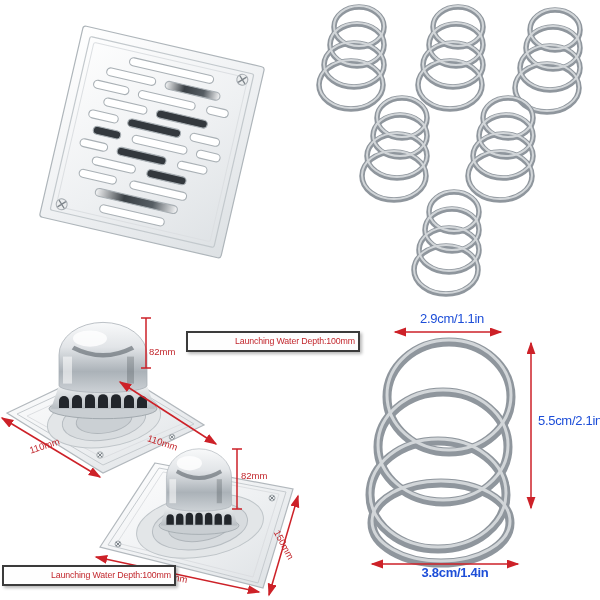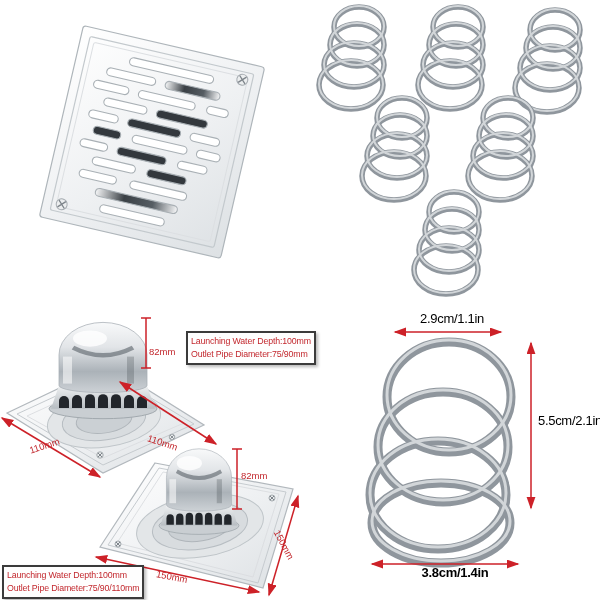--- a/index.html
+++ b/index.html
@@ -1,26 +1,26 @@
 <!DOCTYPE html>
 <html><head>
 <meta charset="utf-8">
 <style>
   html,body{margin:0;padding:0;background:#ffffff;}
   #canvas{position:relative;width:600px;height:600px;background:#ffffff;overflow:hidden;
           font-family:"Liberation Sans",sans-serif;}
   #art{position:absolute;left:0;top:0;}
   .lbl{position:absolute;white-space:nowrap;line-height:1;}
   .red-dim{color:#c2272d;font-size:9.5px;font-weight:400;}
-  .blk-dim{color:#000000;font-size:13px;letter-spacing:-0.3px;font-weight:400;}
+  .blk-dim{color:#1d4ed8;font-size:13px;letter-spacing:-0.3px;font-weight:400;}
   .spec-box{position:absolute;background:#fefefe;border:2px solid #3b3b3b;
             box-shadow:2px 2px 3px rgba(0,0,0,0.28);
             padding:2px 3px;color:#c2272d;font-size:8.8px;letter-spacing:-0.15px;
             line-height:1.45;white-space:nowrap;}
-  .spec-box span{display:block;}
+  .spec-box span{display:block;margin-left:44px;}
   .ctr{transform:translateX(-50%);}
 </style>
 </head>
 <body>
 
 <div id="canvas">
 
 <svg id="art" width="600" height="600" viewBox="0 0 600 600">
   <defs>
     <marker id="ar" markerWidth="9" markerHeight="7" refX="7.5" refY="3" orient="auto-start-reverse">
@@ -209,25 +209,23 @@
 <div class="lbl red-dim" style="left:149px;top:347px;">82mm</div>
 <div class="lbl red-dim" style="left:29px;top:441px;transform:rotate(-18deg);">110mm</div>
 <div class="lbl red-dim" style="left:147px;top:438px;transform:rotate(18deg);">110mm</div>
 
 <div class="lbl red-dim" style="left:241px;top:471px;">82mm</div>
 <div class="lbl red-dim" style="left:156px;top:572px;transform:rotate(11deg);">150mm</div>
 <div class="lbl red-dim" style="left:268px;top:540px;transform:rotate(62deg);">150mm</div>
 
 <div class="spec-box" style="left:186px;top:331px;">
   <span>Launching Water Depth:100mm</span>
-  <span>Outlet Pipe Diameter:75/90mm</span>
 </div>
 
 <div class="spec-box" style="left:2px;top:565px;">
   <span>Launching Water Depth:100mm</span>
-  <span>Outlet Pipe Diameter:75/90/110mm</span>
 </div>
 
 <div class="lbl blk-dim ctr" style="left:452px;top:312px;">2.9cm/1.1in</div>
 <div class="lbl blk-dim" style="left:538px;top:414px;">5.5cm/2.1in</div>
 <div class="lbl blk-dim ctr" style="left:455px;top:566px;font-weight:bold;">3.8cm/1.4in</div>
 
 </div>
 
 </body></html>

